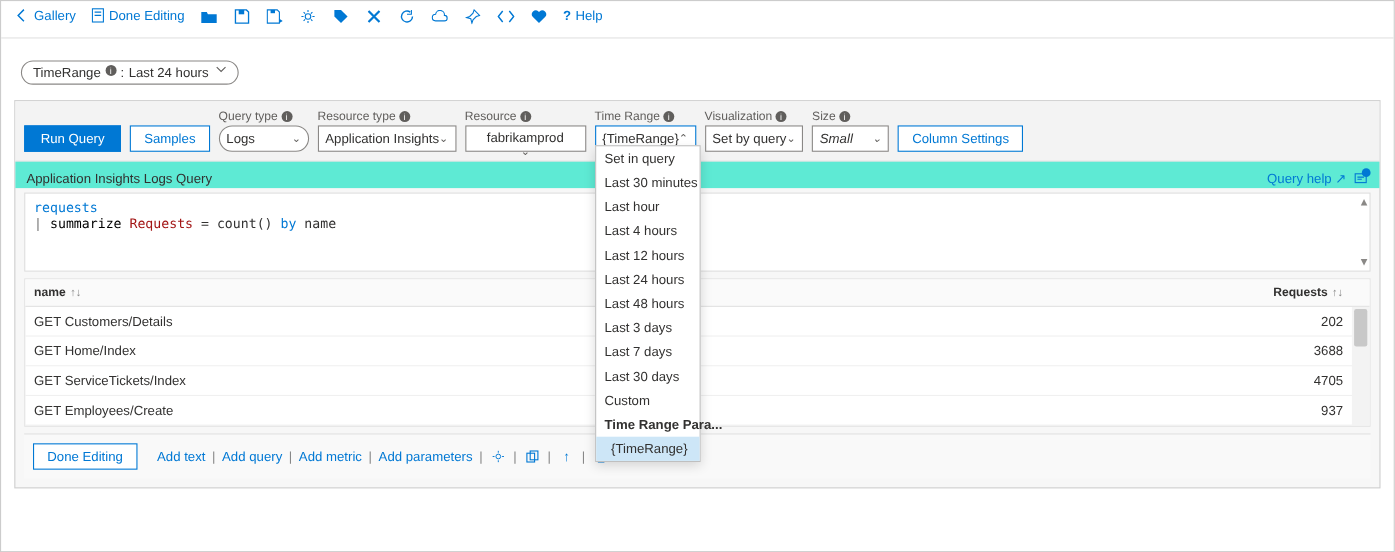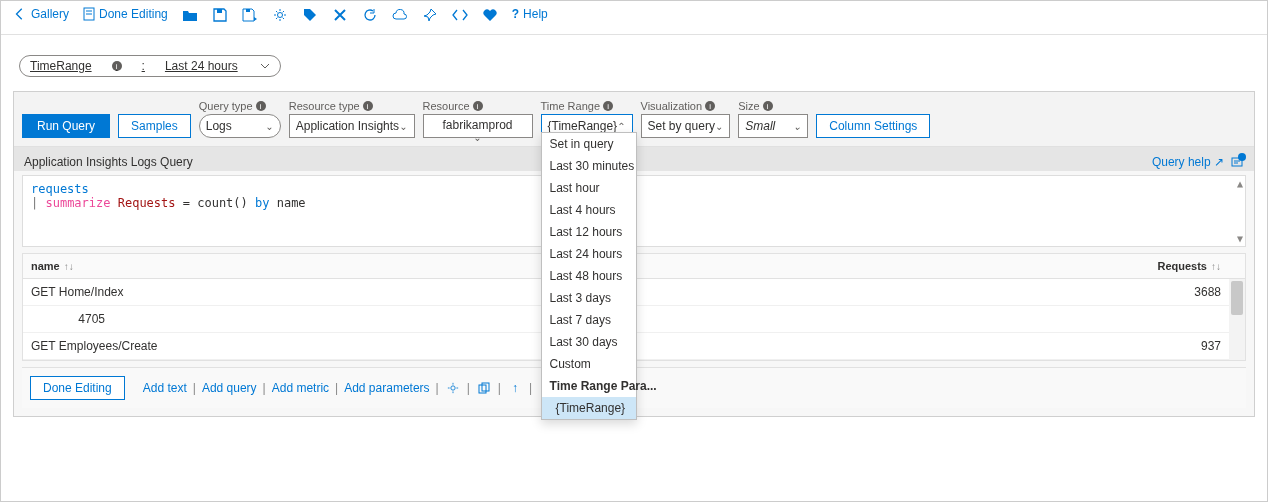--- a/index.html
+++ b/index.html
@@ -18,26 +18,25 @@
     display: flex;
     align-items: flex-start;
     gap: 14px;
     padding: 6px 12px;
     border-bottom: 1px solid #e1e1e1;
     height: 34px;
   }
   .tb-link { display: inline-flex; align-items: center; gap: 4px; color: #0078d4; cursor: pointer; }
   .tb-icon { color: #0078d4; cursor: pointer; display: inline-flex; width: 16px; height: 16px; align-items: center; justify-content: center; }
   .pill {
-    display: inline-flex; align-items: center; gap: 20px;
+    display: inline-flex; gap: 4px;
     border: 1px solid #8a8886; border-radius: 12px; padding: 3px 10px;
     margin: 20px 0 0 18px;
     font-size: 12px;
     cursor: pointer;
-    text-decoration: underline;
   }
   .pill .chev { margin-left: 2px; }
   .edit-btn {
     position: absolute; right: 18px; top: 88px;
     border: 1px solid #0078d4; color: #0078d4; background: #fff;
     padding: 2px 14px; cursor: pointer; font-size: 12px;
   }
   .panel {
     margin: 14px 12px 0 12px;
     border: 1px solid #cfcfcf;
@@ -60,35 +59,35 @@
     display: flex; align-items: center; justify-content: space-between;
     min-width: 90px; cursor: pointer; font-size: 12px; height: 24px;
   }
   .dd .chev { font-size: 10px; color: #605e5c; }
   .wide1 { min-width: 82px; border-radius: 12px; }
   .wide2 { min-width: 108px; }
   .wide3 { min-width: 110px; flex-direction: column; }
   .wide4 { min-width: 82px; }
   .wide5 { min-width: 70px; font-style: italic; }
   .section-title {
-    padding: 8px 10px 2px 10px; font-size: 12px; background: #e5e5e5; color: #323130;
+    padding: 8px 10px 2px 10px; font-size: 12px; background: #5eead4; color: #323130;
     display: flex; justify-content: space-between; align-items: center;
   }
   .query-help { color: #0078d4; display: inline-flex; align-items: flex-end; gap: 6px; cursor: pointer; }
   .badge { position: relative; }
   .badge::after { content: ""; position: absolute; top: -2px; right: -2px; width: 8px; height: 8px; background: #0078d4; border-radius: 50%; }
   .editor {
     background: #fff; border: 1px solid #ddd; margin: 4px 8px 0 8px;
     font-family: Consolas, monospace; font-size: 12px; padding: 6px 8px; height: 72px;
     position: relative;
   }
   .line { white-space: pre; }
   .kw-requests { color: #0078d4; }
   .kw-pipe { color: #777; }
-  .kw-op { color: #ec4899; }
+  .kw-op { color: #000000; }
   .kw-col { color: #a31515; }
   .kw-fn { color: #333; }
   .kw-by { color: #0078d4; }
   .scroll-arrow { position: absolute; right: 2px; color: #8a8886; font-size: 10px; }
   .dropdown-menu {
     position: absolute; top: 32px; left: 0; width: 100%; min-width: 96px;
     background: #fff; border: 1px solid #bfbfbf; box-shadow: 0 4px 10px rgba(0,0,0,.15);
     z-index: 50; font-size: 12px;
   }
   .dd-wrap { position: relative; }
@@ -330,26 +329,32 @@
         <span>name</span>
         <span class="sort-ind">↑↓</span>
       </div>
       <div class="gh col-req">
         <span>Requests</span>
         <span class="sort-ind">↑↓</span>
       </div>
       <div style="width:16px;"></div>
     </div>
     <div class="grid-body" id="grid-body">
+      <div class="grow">
+          <div class="gc-name">GET Customers/Details</div>
+          <div class="gc-req">202</div>
+          <div style="width: 16px;"></div>
+        </div>
         <div class="grow">
           <div class="gc-name">GET Home/Index</div>
           <div class="gc-req">3688</div>
           <div style="width: 16px;"></div>
         </div>
         <div class="grow">
+          <div class="gc-name">GET ServiceTickets/Index</div>
           <div class="gc-req">4705</div>
           <div style="width: 16px;"></div>
         </div>
         <div class="grow">
           <div class="gc-name">GET Employees/Create</div>
           <div class="gc-req">937</div>
           <div style="width: 16px;"></div>
         </div>
         <div class="vscroll">
         <div class="vthumb"></div>

